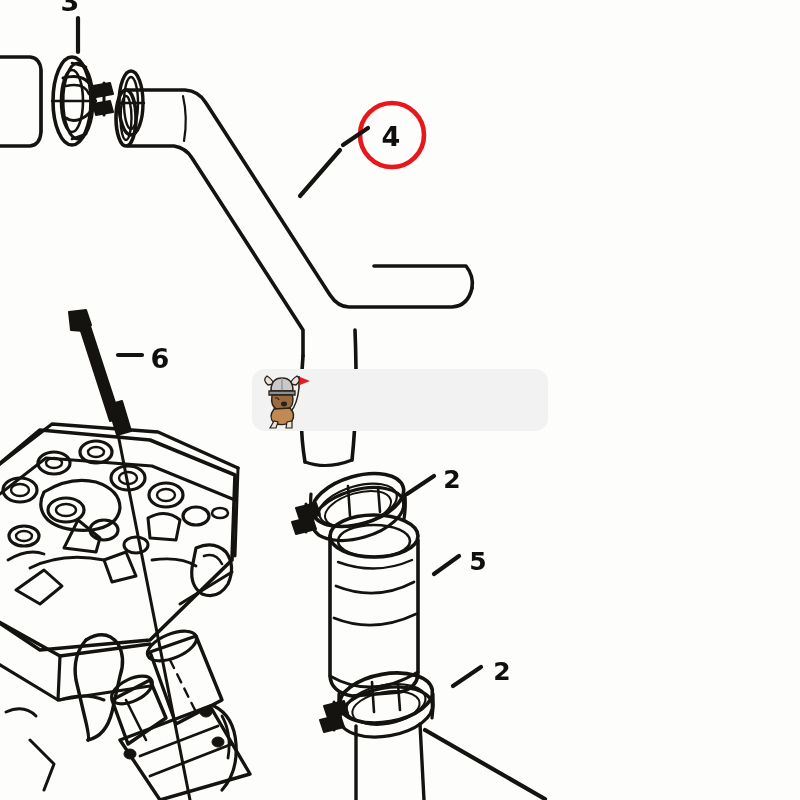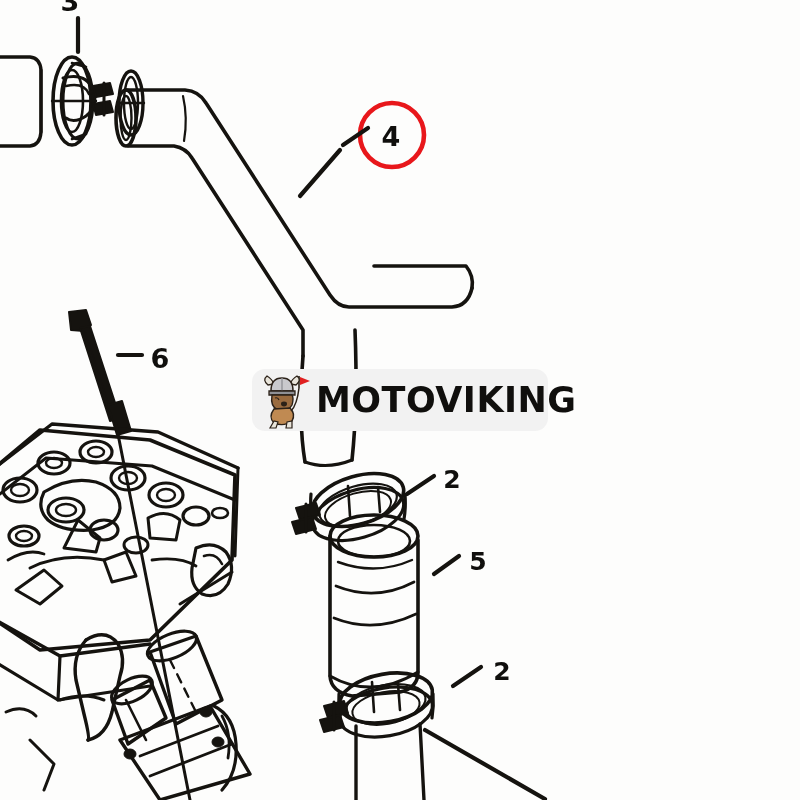--- a/index.html
+++ b/index.html
@@ -337,16 +337,15 @@
         <ellipse cx="26" cy="33" rx="3" ry="2.4" fill="#2b2118"></ellipse>
 
         <path d="M16 38 Q10 46 16 52 Q26 56 34 50 Q38 43 32 37 Z" fill="#c08a52" stroke="#2b2118" stroke-width="1.4"></path>
 
         <path d="M16 50 L12 57 L18 57 L20 51 Z" fill="#e8e4da" stroke="#2b2118" stroke-width="1.2"></path>
         <path d="M29 51 L28 57 L34 57 L34 50 Z" fill="#e8e4da" stroke="#2b2118" stroke-width="1.2"></path>
 
         <path d="M33 40 Q39 34 41 17" stroke="#2b2118" stroke-width="1.5" fill="none"></path>
       </svg>
     </div>
-    <div id="watermark-text">MOTOVIKING</div>
   </div>
 
 </div>
 
 </body></html>

